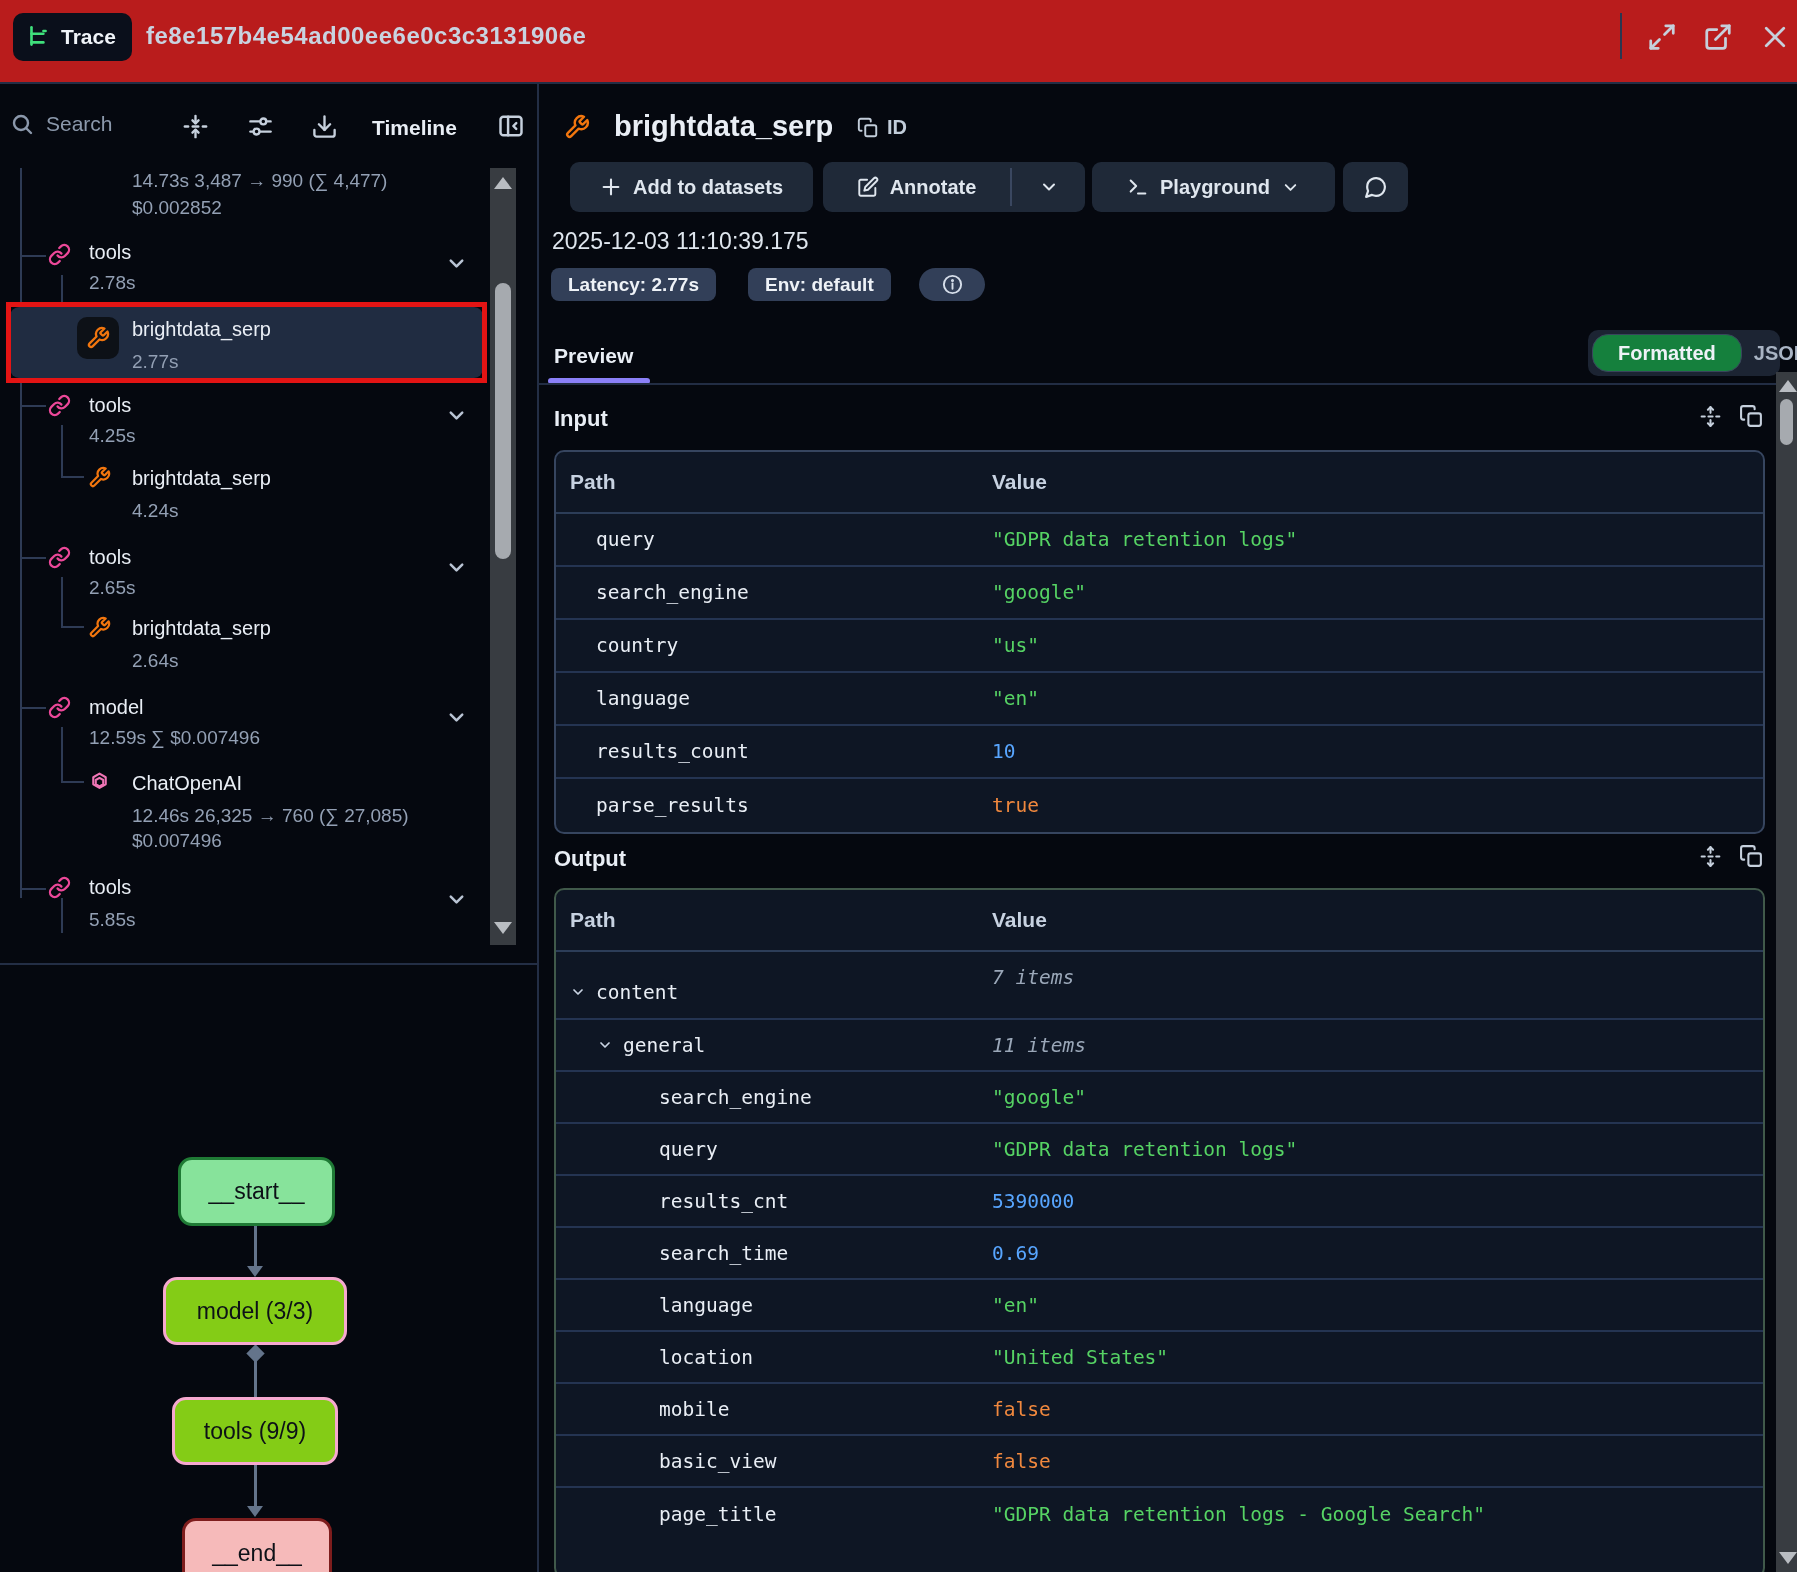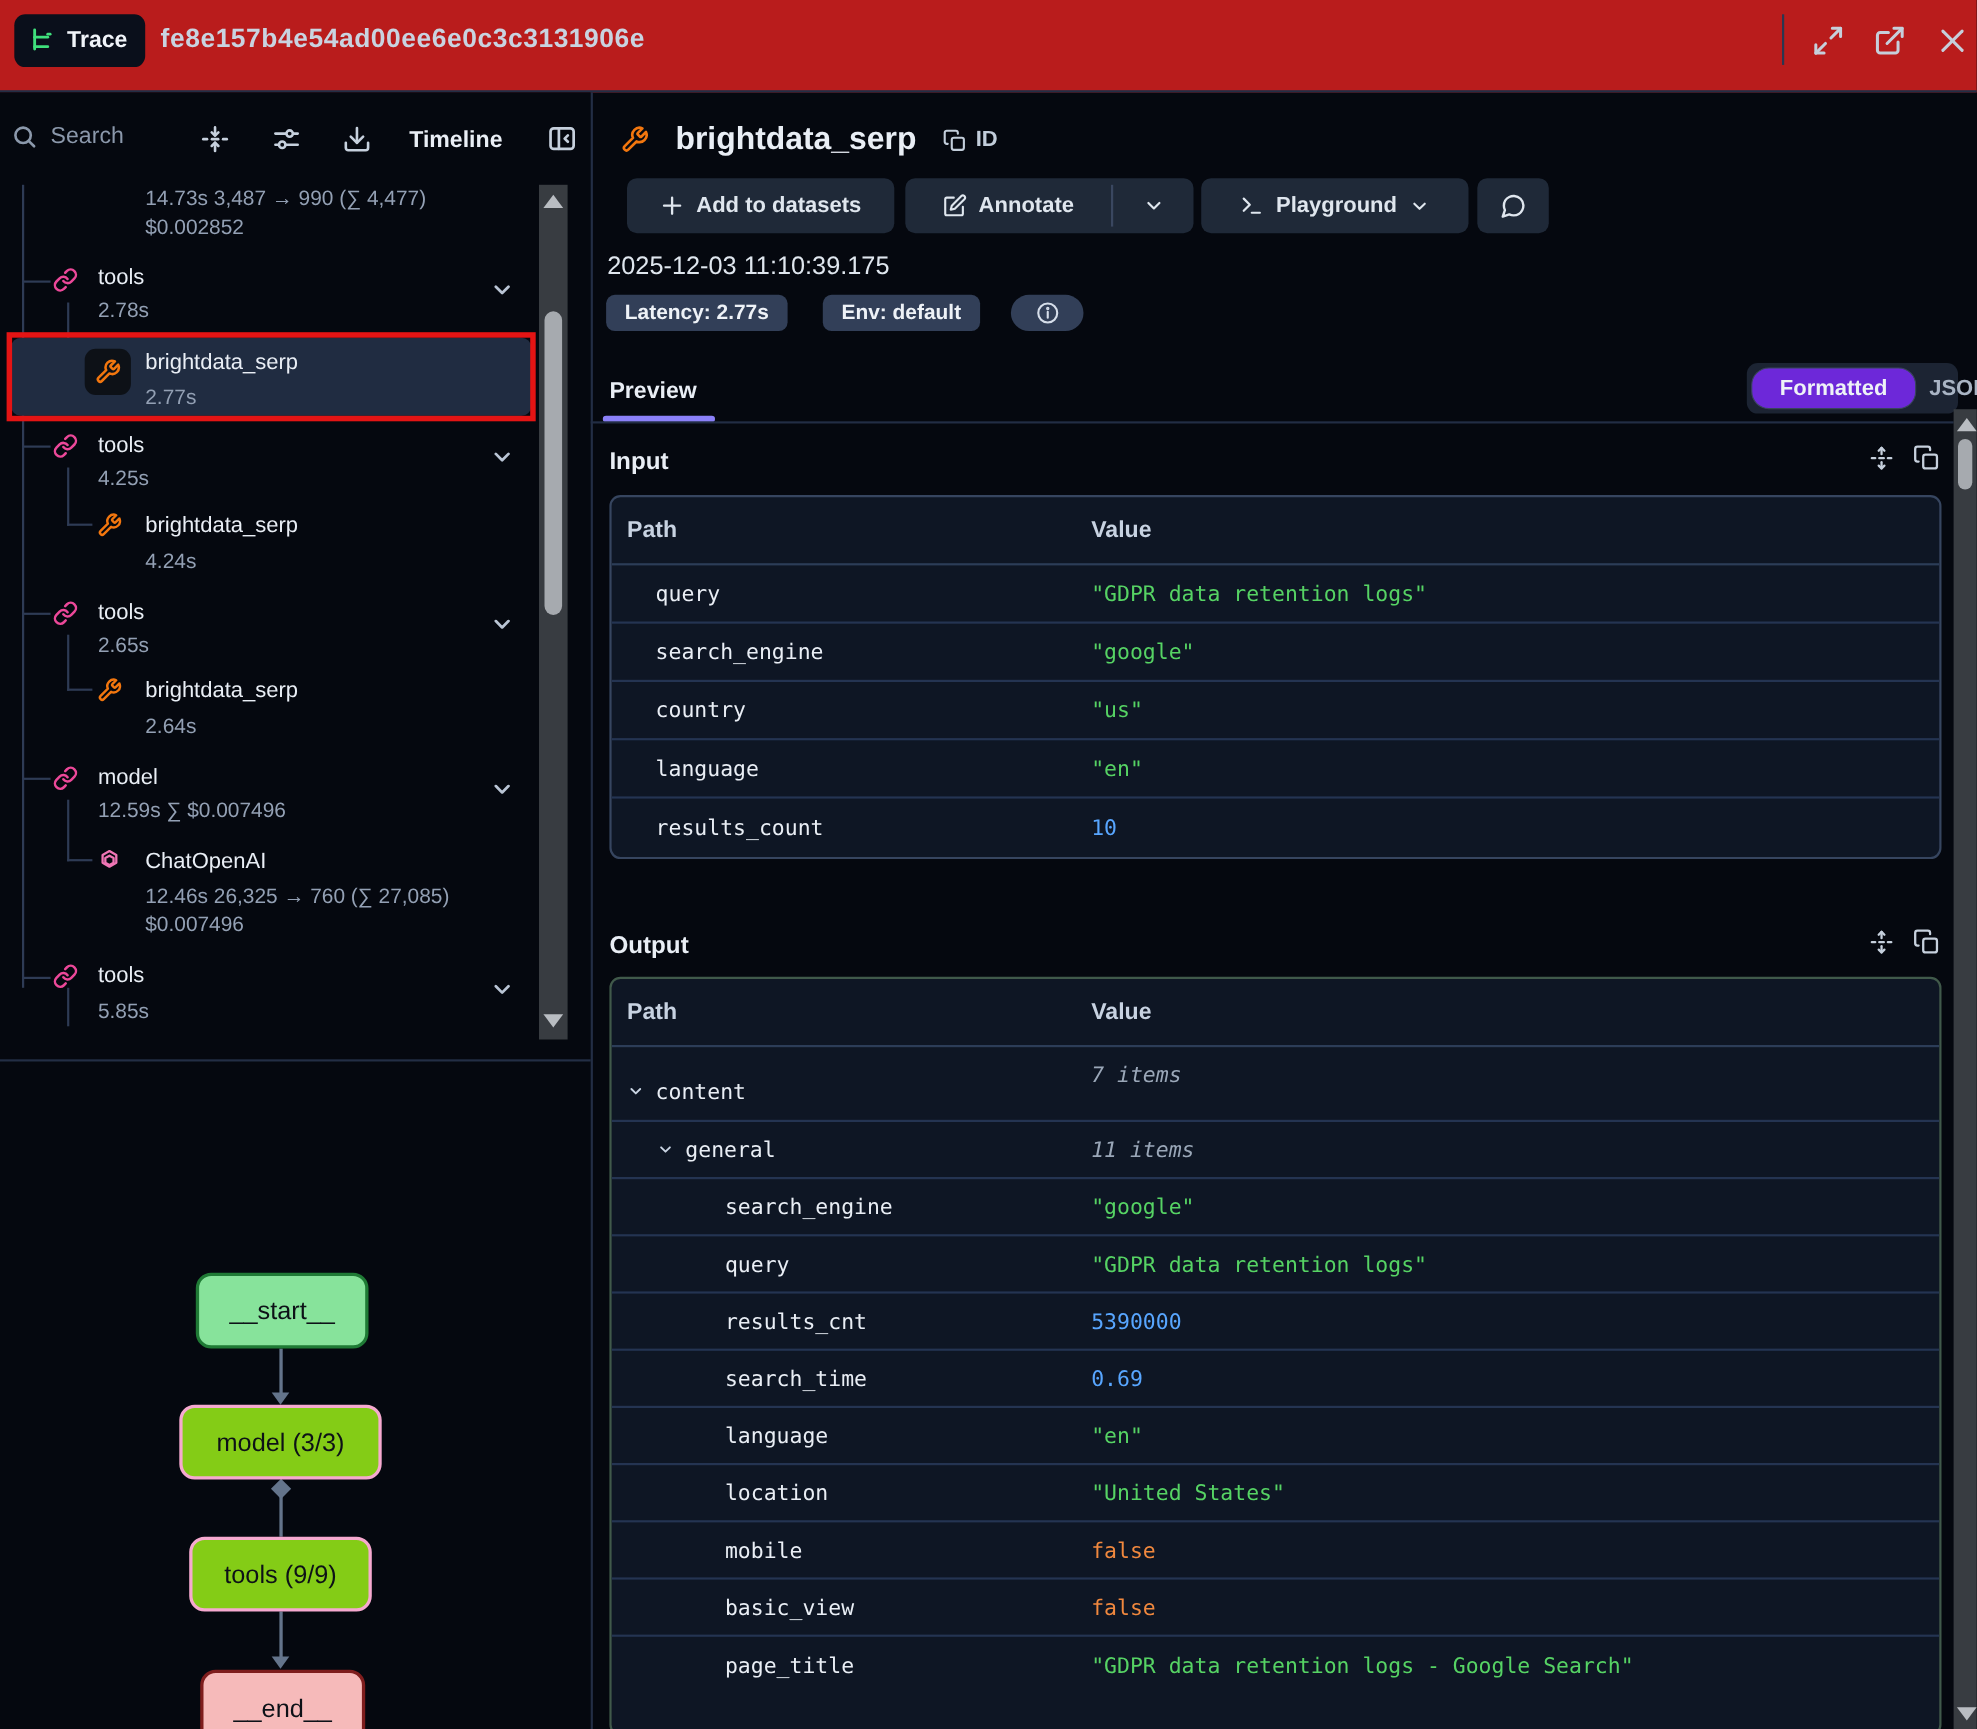--- a/index.html
+++ b/index.html
@@ -77,21 +77,21 @@
   #timestamp { position:absolute; left:552px; top:228px; font-size:23px; color:#dfe6ee; }
   .badge { position:absolute; top:268px; height:33px; background:#323f58; border-radius:8px;
     display:flex; align-items:center; padding:0 17px; font-size:19px; font-weight:700; color:#eef2f7; }
   #info-pill { position:absolute; left:919px; top:268px; width:66px; height:33px; background:#323f58;
     border-radius:17px; display:flex; align-items:center; justify-content:center; cursor:pointer; color:#d6deea; }
   #tab-preview { position:absolute; left:554px; top:344px; font-size:21px; font-weight:700; color:#e9eef5; cursor:pointer; }
   #tab-underline { position:absolute; left:548px; top:378px; width:102px; height:6px; background:#8b80f8; border-radius:3px; }
   #tabs-divider { position:absolute; left:537px; top:383px; width:1239px; height:2px; background:#222d44; }
   #fmt-toggle { position:absolute; left:1588px; top:330px; width:192px; height:46px; background:#1c2433;
     border-radius:10px; display:flex; align-items:center; padding:4px; }
-  #fmt-active { height:38px; padding:0 25px; background:#6d28d9; border:1px solid #39455c; border-radius:16px;
+  #fmt-active { height:38px; padding:0 25px; background:#15803d; border:1px solid #39455c; border-radius:16px;
     display:flex; align-items:center; font-size:20px; font-weight:700; color:#eef2f7; cursor:pointer; }
   #fmt-json { padding:0 12px; font-size:20px; font-weight:700; color:#a9b4c4; cursor:pointer; }
 
   .section-label { position:absolute; left:554px; font-size:22px; font-weight:700; color:#e9eef5; }
   .section-icons { position:absolute; left:1698px; display:flex; gap:16px; color:#c6d0dd; }
   .section-icons svg { cursor:pointer; }
 
   .kv-table { position:absolute; left:554px; width:1211px; background:#0e1624; border-radius:10px;
     font-family:"DejaVu Sans Mono", monospace; font-size:19.5px; overflow:hidden; }
   #input-table { top:450px; border:2px solid #36455f; }
@@ -431,20 +431,24 @@
       <span class="kv-val v-string" style="">"us"</span>
     </div>
     <div class="kv-row" style="height:53px;">
       <span class="kv-key" style="padding-left:40px; ">language</span>
       <span class="kv-val v-string" style="">"en"</span>
     </div>
     <div class="kv-row" style="height:53px;">
       <span class="kv-key" style="padding-left:40px; ">results_count</span>
       <span class="kv-val v-number" style="">10</span>
     </div>
+    <div class="kv-row" style="height:53px;">
+      <span class="kv-key" style="padding-left:40px; ">parse_results</span>
+      <span class="kv-val v-bool" style="">true</span>
+    </div>
   </div>
 
 <div class="section-label" style="top:846px;">Output</div>
 <div class="section-icons" style="top:844px;">
   <svg width="25" height="25" viewBox="0 0 24 24" fill="none" stroke="currentColor" stroke-width="2" stroke-linecap="round" stroke-linejoin="round">
     <line x1="12" y1="3" x2="12" y2="8.5"></line>
       <polyline points="9.5 5.5 12 3 14.5 5.5"></polyline>
     <line x1="3.5" y1="12" x2="6.5" y2="12"></line>
       <line x1="10" y1="12" x2="14" y2="12"></line>
       <line x1="17.5" y1="12" x2="20.5" y2="12"></line>

